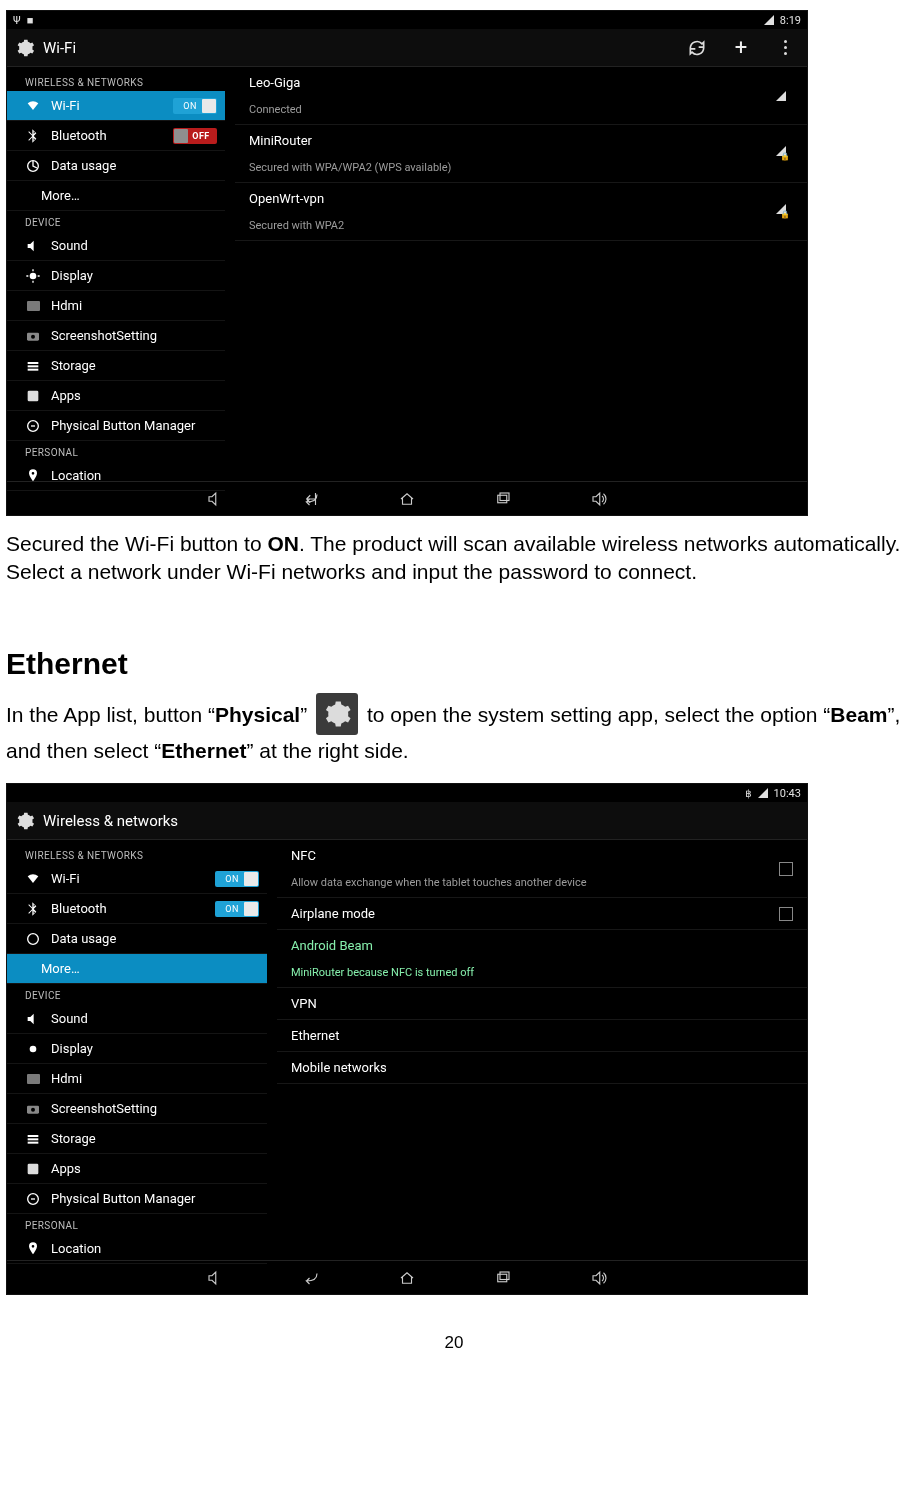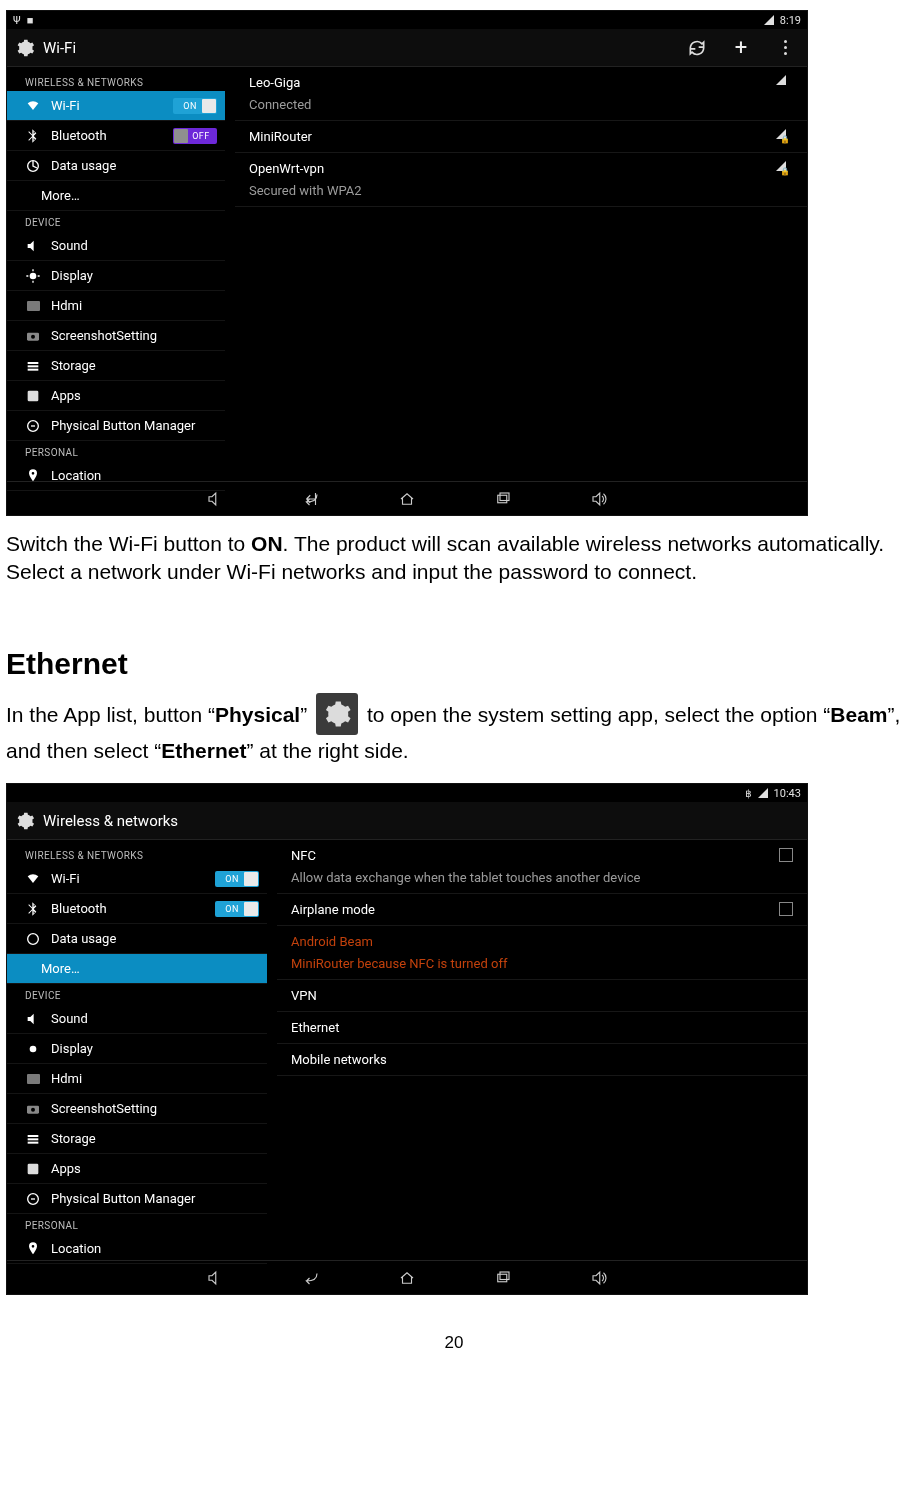--- a/index.html
+++ b/index.html
@@ -74,40 +74,40 @@
   .nav-more { padding-left: 34px; }
   .toggle {
     width: 44px; height: 16px; border-radius: 2px;
     display: inline-flex; align-items: center; justify-content: center;
     font-size: 9px; letter-spacing: 0.5px; color: #fff;
     position: relative;
   }
   .toggle.on { background: #1fa2d6; }
   .toggle.on::after { content: ""; position: absolute; right: 1px; top: 1px; width: 14px; height: 14px; background: #e9e9e9; border-radius: 1px; }
   .toggle.on span { margin-right: 10px; }
-  .toggle.off { background: #6d28d9; }
+  .toggle.off { background: #b91c1c; font-weight: bold; }
   .toggle.off::before { content: ""; position: absolute; left: 1px; top: 1px; width: 14px; height: 14px; background: #8f8f8f; border-radius: 1px; }
   .toggle.off span { margin-left: 12px; }
   .nav-icon { width: 16px; height: 16px; display: inline-flex; align-items: center; justify-content: center; flex: 0 0 16px; }
   .nav-icon svg { width: 16px; height: 16px; }
   .nav-icon .sq { width: 13px; height: 10px; background: #7a7a7a; border-radius: 1px; }
 
   
   .divider { width: 10px; background: #000; }
 
   
   .content { flex: 1; background: #000; }
-  .net-item { padding: 8px 14px; border-bottom: 1px solid #171717; display: flex; }
+  .net-item { padding: 8px 14px; border-bottom: 1px solid #171717; display: flex; align-items: center; }
   .net-item .net-text { flex: 1; }
   .net-name { font-size: 13px; color: #fff; }
-  .net-sub { font-size: 13px; color: #9c9c9c; margin-top: 7px; }
+  .net-sub { font-size: 11px; color: #9c9c9c; margin-top: 13px; }
   .net-icon { width: 24px; display: flex; flex-direction: column; align-items: center; gap: 0; }
   .wifi-small { width: 0; height: 0; border-left: 10px solid transparent; border-bottom: 10px solid #ddd; }
   .lock-small { font-size: 8px; color: #ccc; margin-top: -4px; margin-left: 8px; }
-  .disabled .net-name, .disabled .net-sub { color: #c2410c; }
+  .disabled .net-name, .disabled .net-sub { color: #86efac; }
   .chk { width: 14px; height: 14px; border: 1px solid #888; }
 
   
   .navbar {
     height: 34px; display: flex; align-items: center; justify-content: center; gap: 70px;
     background: #000; border-top: 1px solid #222;
   }
   .nav-soft { width: 26px; height: 20px; display: inline-flex; align-items: center; justify-content: center; color: #d4d4d4; }
   .nav-soft svg { width: 22px; height: 18px; }
 </style>
@@ -274,20 +274,21 @@
           <div class="net-name">Leo-Giga</div>
           <div class="net-sub">Connected</div>
         </div>
         <div class="net-icon">
               <span class="wifi-small"></span>
             </div>
       </div>
       <div class="net-item">
         <div class="net-text">
           <div class="net-name">MiniRouter</div>
+          <div class="net-sub">Secured with WPA/WPA2 (WPS available)</div>
         </div>
         <div class="net-icon">
               <span class="wifi-small"></span>
               <span class="lock-small">🔒</span>
             </div>
       </div>
       <div class="net-item">
         <div class="net-text">
           <div class="net-name">OpenWrt-vpn</div>
           <div class="net-sub">Secured with WPA2</div>
@@ -326,21 +327,21 @@
     <span class="nav-soft">
           <svg viewBox="0 0 24 24" fill="none" stroke="#ccc" stroke-width="1.5">
             <path d="M4 9v6h4l5 5V4L8 9z"></path>
             <path d="M16 8a5 5 0 010 8M18 5a9 9 0 010 14"></path>
           </svg>
         </span>
   </div>
 </div>
 
 <p class="body-text">
-  <span>Switch the Wi-Fi button to </span><span class="b">ON</span><span>. The product will scan available wireless networks automatically. Select a network under Wi-Fi networks and input the password to connect.</span>
+  <span>Secured the Wi-Fi button to </span><span class="b">ON</span><span>. The product will scan available wireless networks automatically. Select a network under Wi-Fi networks and input the password to connect.</span>
 </p>
 
 <h2 class="section">Ethernet</h2>
 
 <p class="body-text">
   <span>In the App list, button “</span><span class="b">Physical</span><span>”</span>
   <span class="inline-settings-icon">
     <svg viewBox="0 0 24 24" fill="#dcdcdc">
           <path d="M12 8a4 4 0 100 8 4 4 0 000-8zm9 4c0-.6-.05-1.2-.15-1.8l2-1.5-2-3.4-2.3.9a8 8 0 00-3.1-1.8L15 2h-4l-.45 2.4a8 8 0 00-3.1 1.8l-2.3-.9-2 3.4 2 1.5A9 9 0 005 12c0 .6.05 1.2.15 1.8l-2 1.5 2 3.4 2.3-.9a8 8 0 003.1 1.8L11 22h4l.45-2.4a8 8 0 003.1-1.8l2.3.9 2-3.4-2-1.5c.1-.6.15-1.2.15-1.8z"></path>
         </svg>

